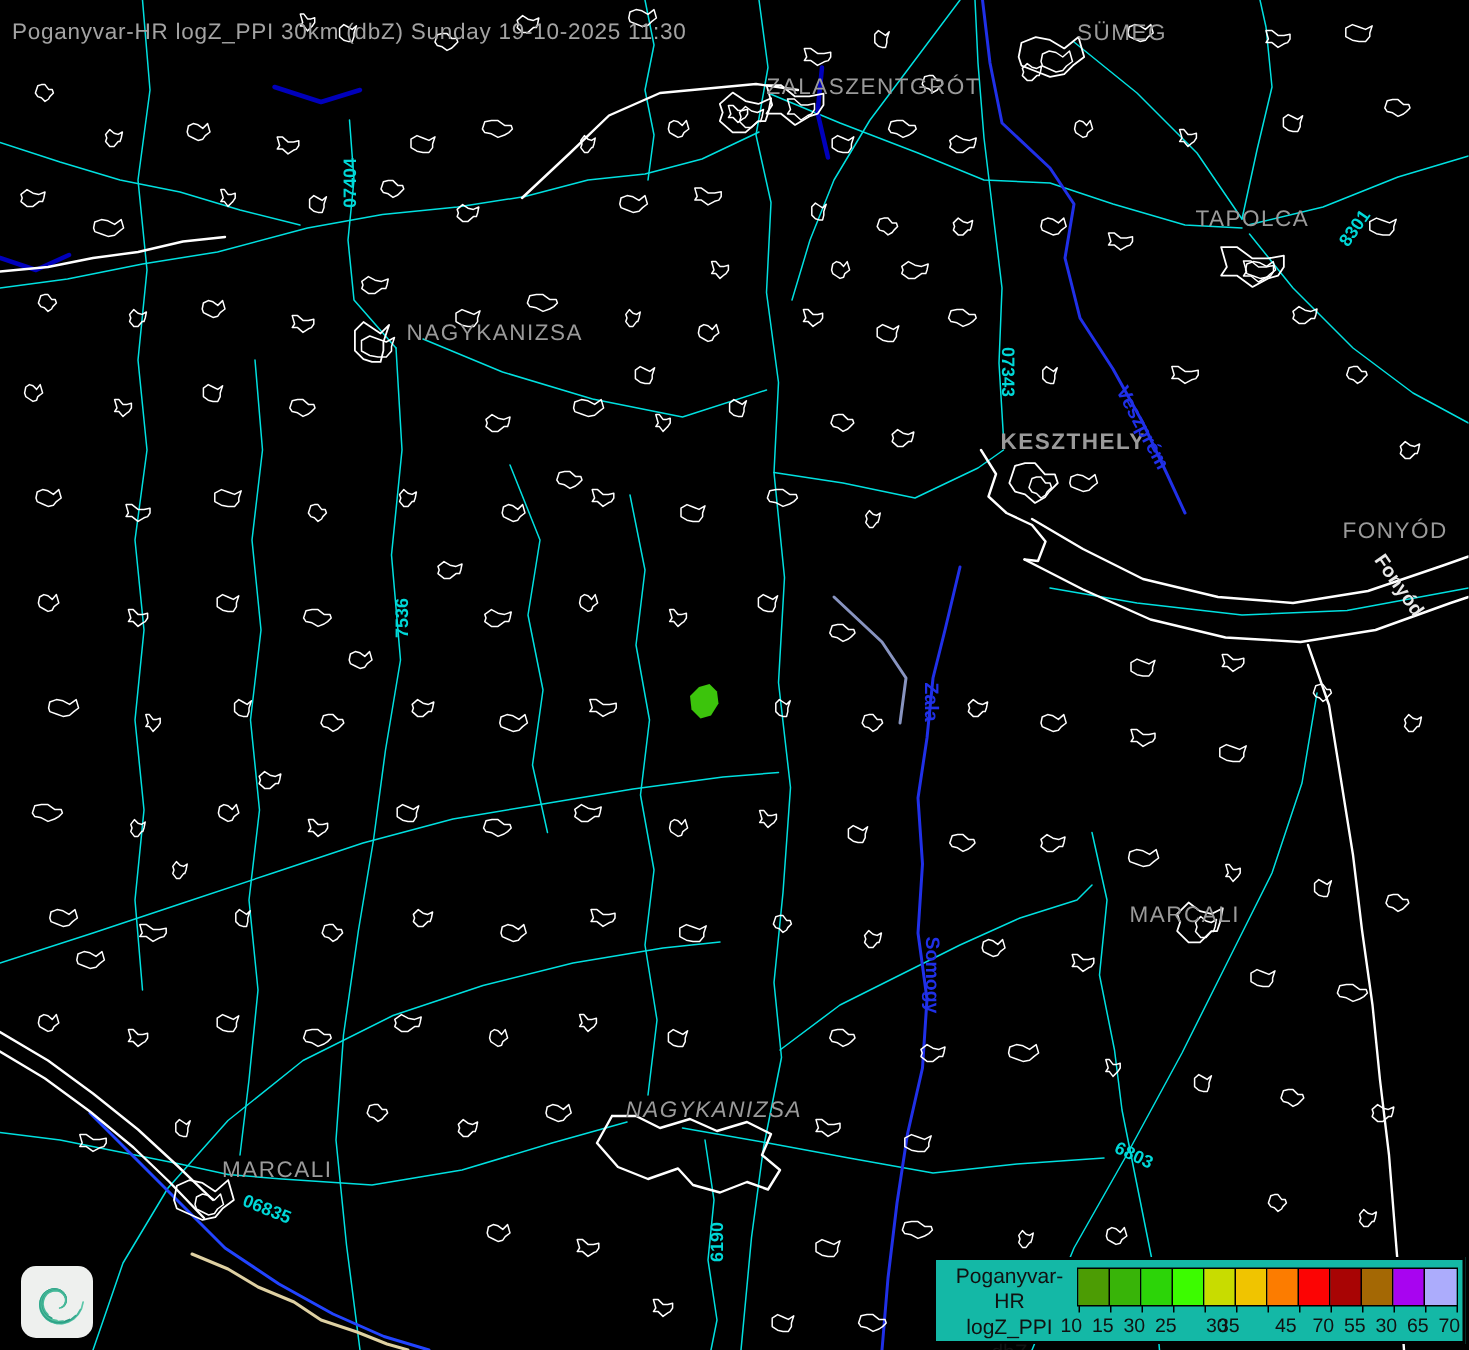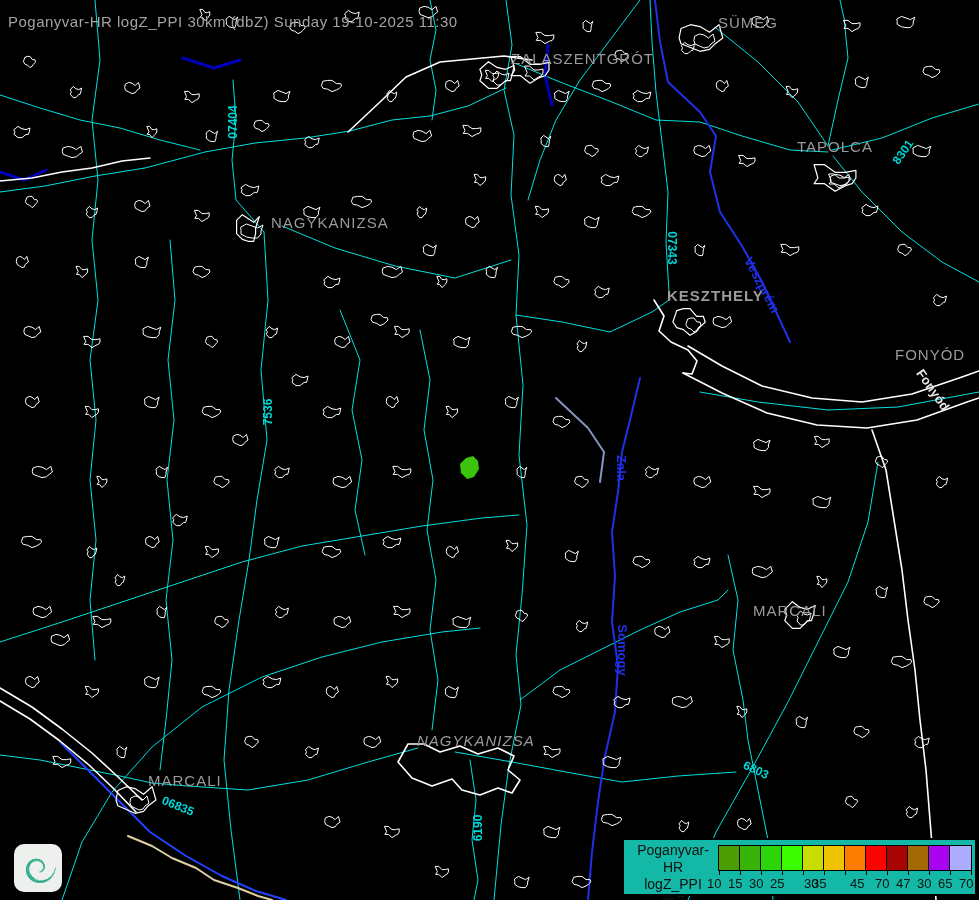--- a/index.html
+++ b/index.html
@@ -374,18 +374,18 @@
   <div id="legend-numbers">
       <div class="legend-num" style="left: 95px;">10</div>
       <div class="legend-num" style="left: 116px;">15</div>
       <div class="legend-num" style="left: 137px;">30</div>
       <div class="legend-num" style="left: 158px;">25</div>
       <div class="legend-num" style="left: 192px;">30</div>
       <div class="legend-num" style="left: 200px;">35</div>
       <div class="legend-num" style="left: 221px; margin-top: 24px;">40</div>
       <div class="legend-num" style="left: 238px;">45</div>
       <div class="legend-num" style="left: 263px;">70</div>
-      <div class="legend-num" style="left: 284px;">47</div>
+      <div class="legend-num" style="left: 284px;">55</div>
       <div class="legend-num" style="left: 305px;">30</div>
       <div class="legend-num" style="left: 326px;">65</div>
       <div class="legend-num" style="left: 347px;">70</div>
     </div>
 </div>
 
 </body></html>

